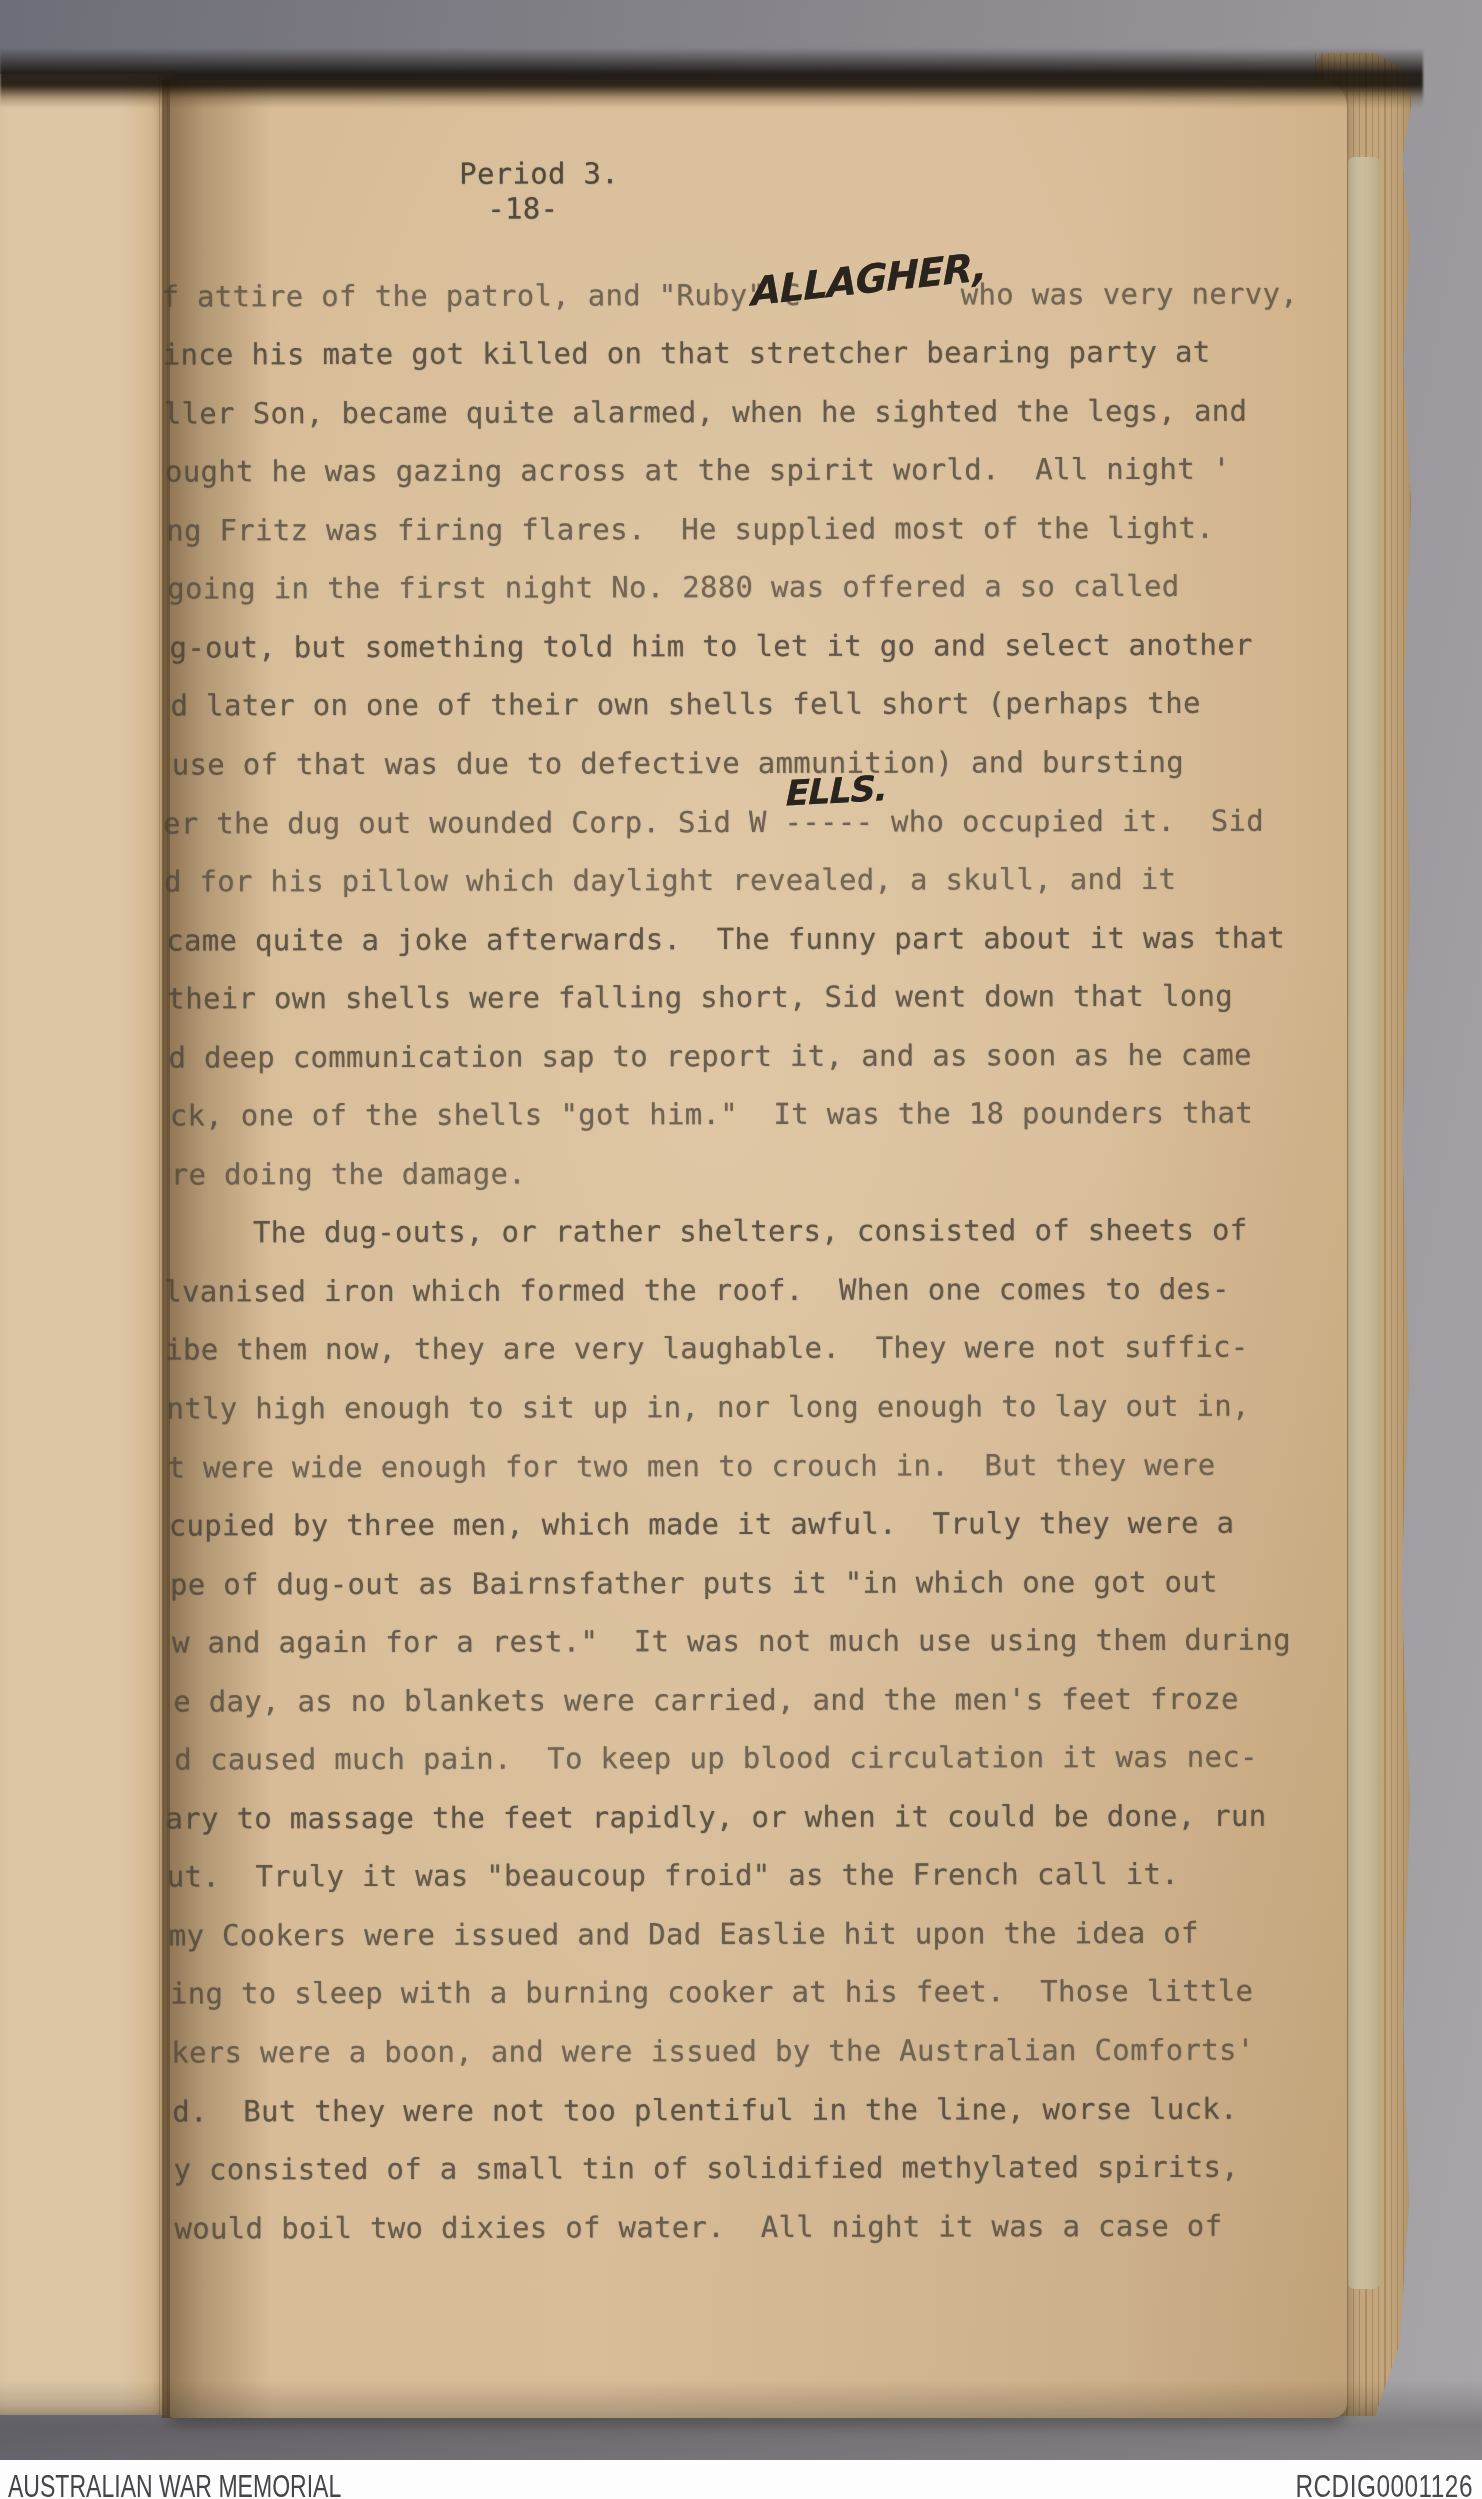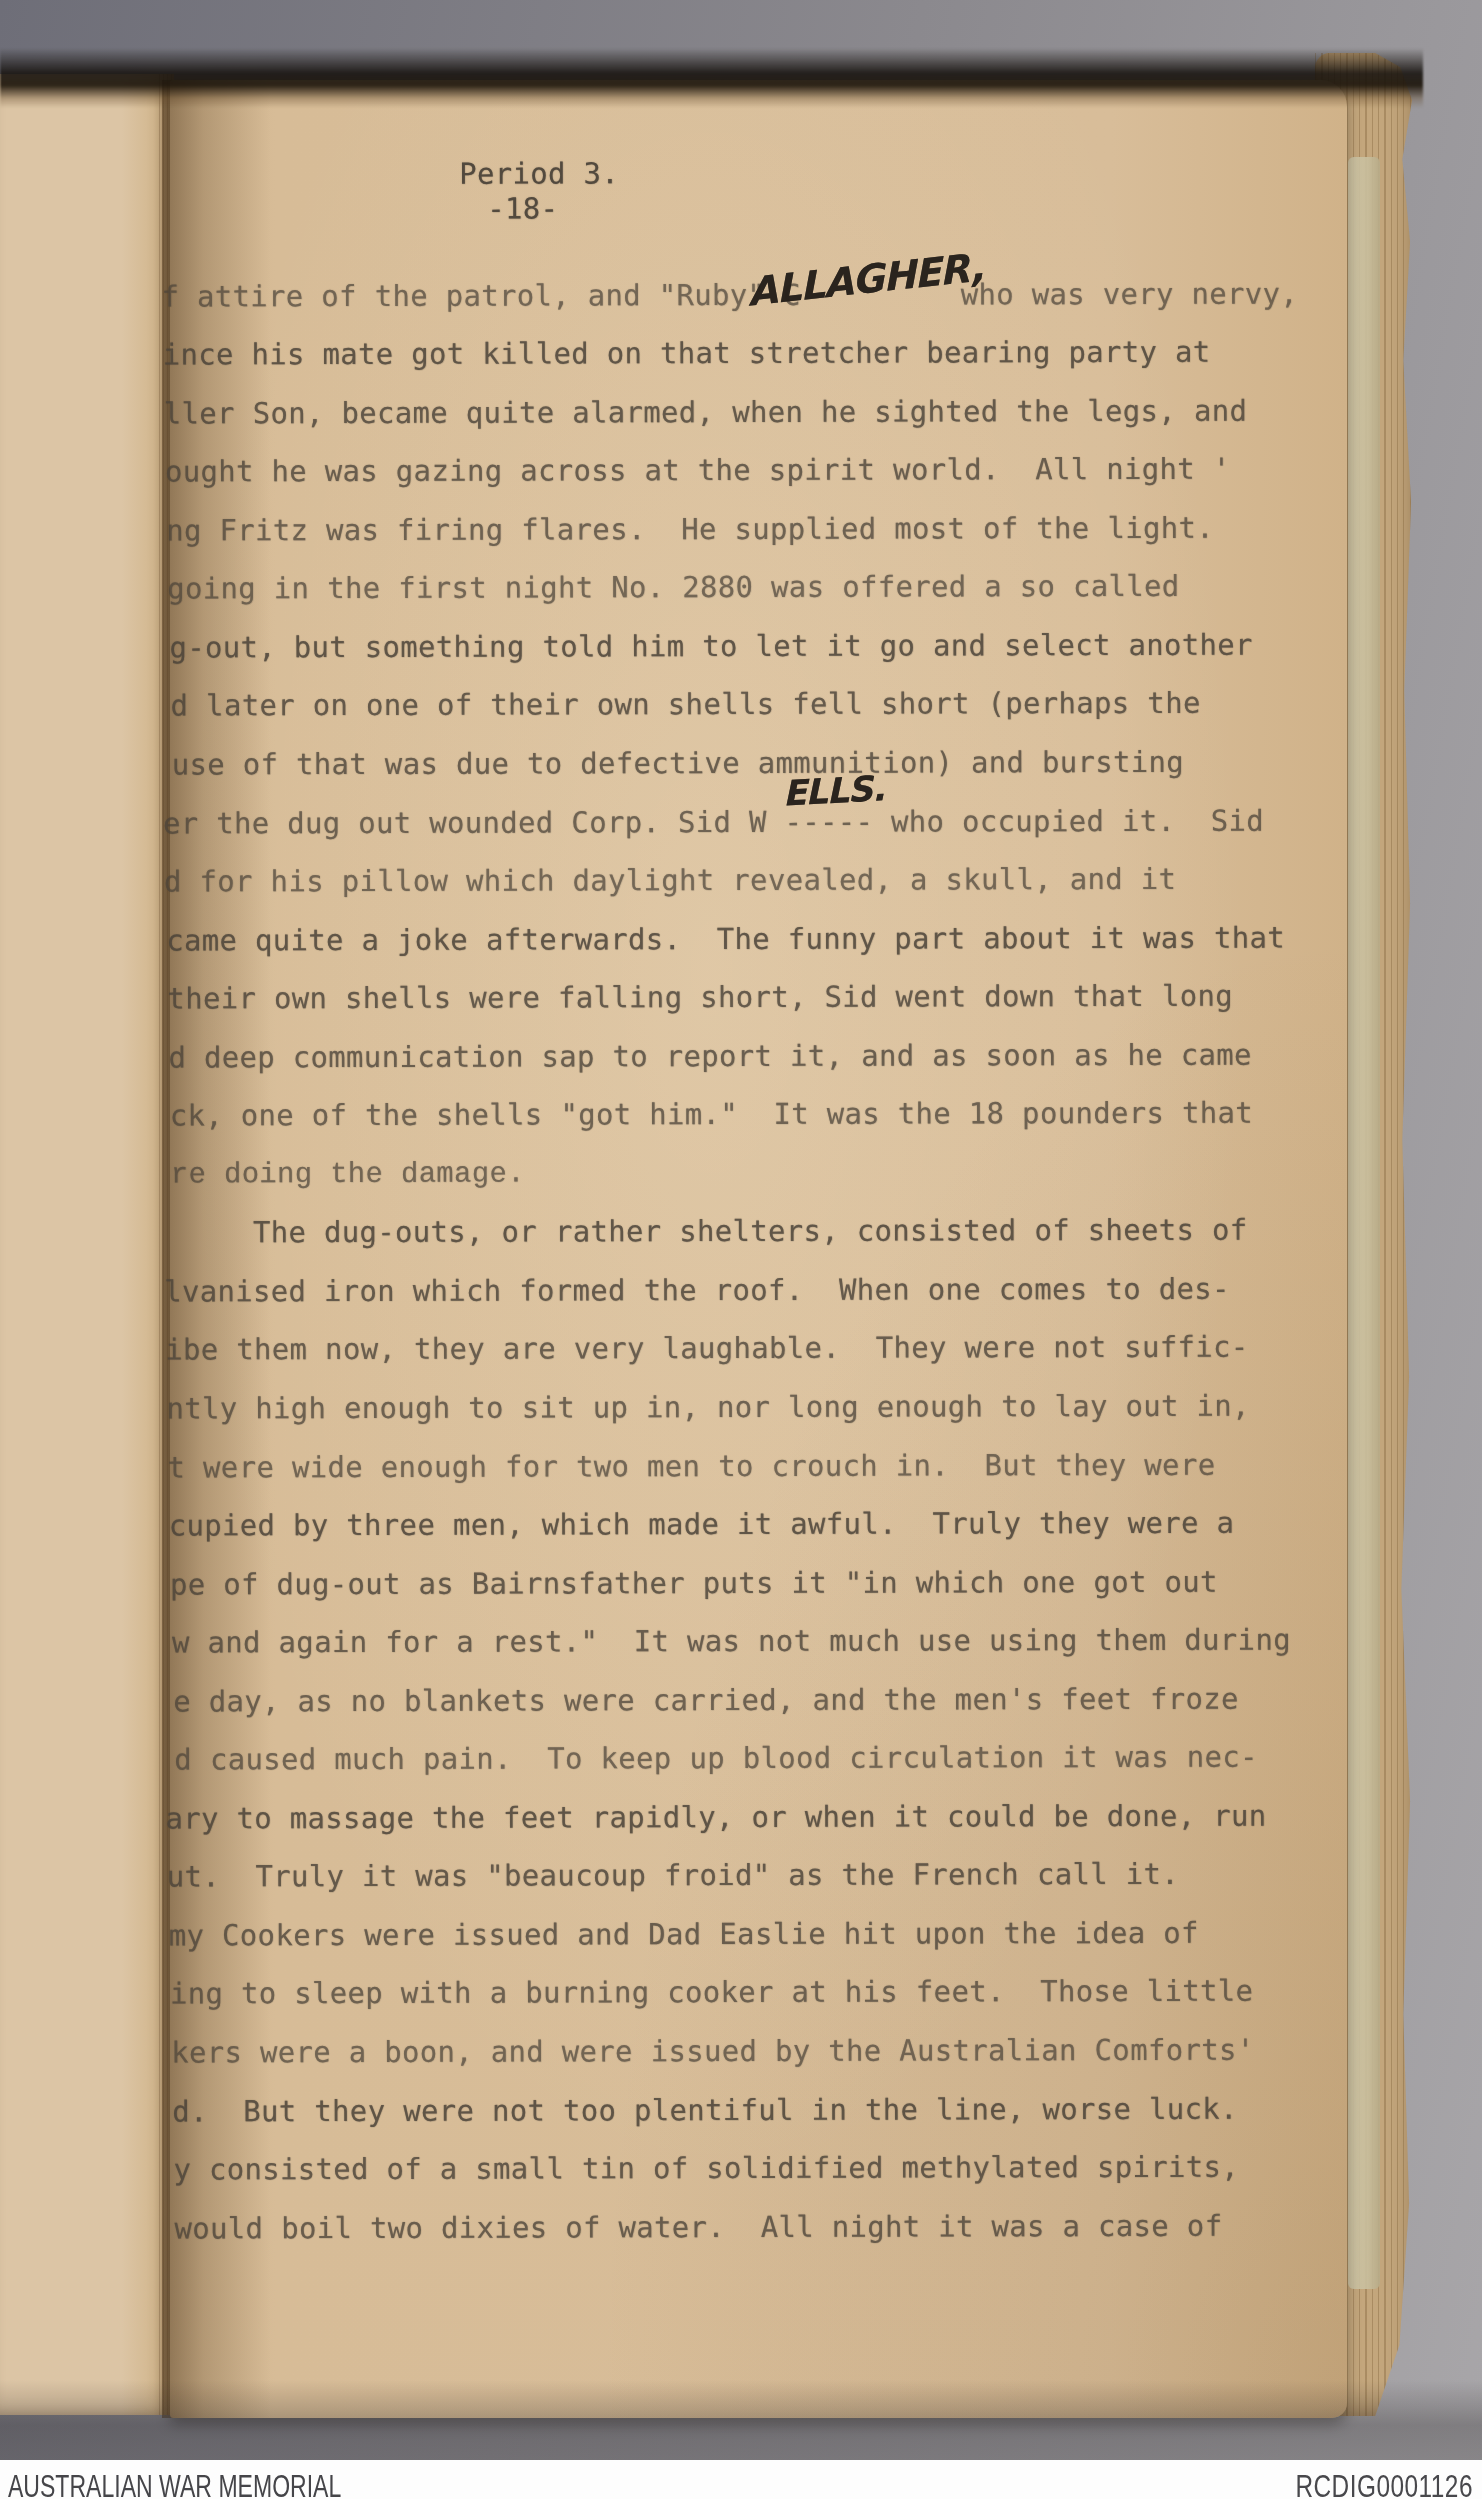--- a/index.html
+++ b/index.html
@@ -132,21 +132,21 @@
         <div class="typed" style="left: 169px; top: 573px; opacity: 0.76;">going in the first night No. 2880 was offered a so called</div>
         <div class="typed" style="left: 171px; top: 632px; opacity: 0.9;">g-out, but something told him to let it go and select another</div>
         <div class="typed" style="left: 172px; top: 690px; opacity: 0.865;">d later on one of their own shells fell short (perhaps the</div>
         <div class="typed" style="left: 173px; top: 749px; opacity: 0.83;">use of that was due to defective ammunition) and bursting</div>
         <div class="typed" style="left: 164px; top: 808px; opacity: 0.795;">er the dug out wounded Corp. Sid W ----- who occupied it.  Sid</div>
         <div class="typed" style="left: 165px; top: 866px; opacity: 0.76;">d for his pillow which daylight revealed, a skull, and it</div>
         <div class="typed" style="left: 167px; top: 925px; opacity: 0.9;">came quite a joke afterwards.  The funny part about it was that</div>
         <div class="typed" style="left: 168px; top: 983px; opacity: 0.865;">their own shells were falling short, Sid went down that long</div>
         <div class="typed" style="left: 169px; top: 1042px; opacity: 0.83;">d deep communication sap to report it, and as soon as he came</div>
         <div class="typed" style="left: 170px; top: 1100px; opacity: 0.795;">ck, one of the shells "got him."  It was the 18 pounders that</div>
-        <div class="typed" style="left: 171px; top: 1159px; opacity: 0.76; font-family: Liberation Mono, monospace;">re doing the damage.</div>
+        <div class="typed" style="left: 171px; top: 1159px; opacity: 0.76;">re doing the damage.</div>
         <div class="typed" style="left: 253px; top: 1217px; opacity: 0.9;">The dug-outs, or rather shelters, consisted of sheets of</div>
         <div class="typed" style="left: 164px; top: 1276px; opacity: 0.865;">lvanised iron which formed the roof.  When one comes to des-</div>
         <div class="typed" style="left: 165px; top: 1334px; opacity: 0.83;">ibe them now, they are very laughable.  They were not suffic-</div>
         <div class="typed" style="left: 166px; top: 1393px; opacity: 0.795;">ntly high enough to sit up in, nor long enough to lay out in,</div>
         <div class="typed" style="left: 167px; top: 1452px; opacity: 0.76;">t were wide enough for two men to crouch in.  But they were</div>
         <div class="typed" style="left: 168px; top: 1510px; opacity: 0.9;">cupied by three men, which made it awful.  Truly they were a</div>
         <div class="typed" style="left: 169px; top: 1569px; opacity: 0.865;">pe of dug-out as Bairnsfather puts it "in which one got out</div>
         <div class="typed" style="left: 171px; top: 1627px; opacity: 0.83;">w and again for a rest."  It was not much use using them during</div>
         <div class="typed" style="left: 172px; top: 1686px; opacity: 0.795;">e day, as no blankets were carried, and the men's feet froze</div>
         <div class="typed" style="left: 173px; top: 1744px; opacity: 0.76;">d caused much pain.  To keep up blood circulation it was nec-</div>

